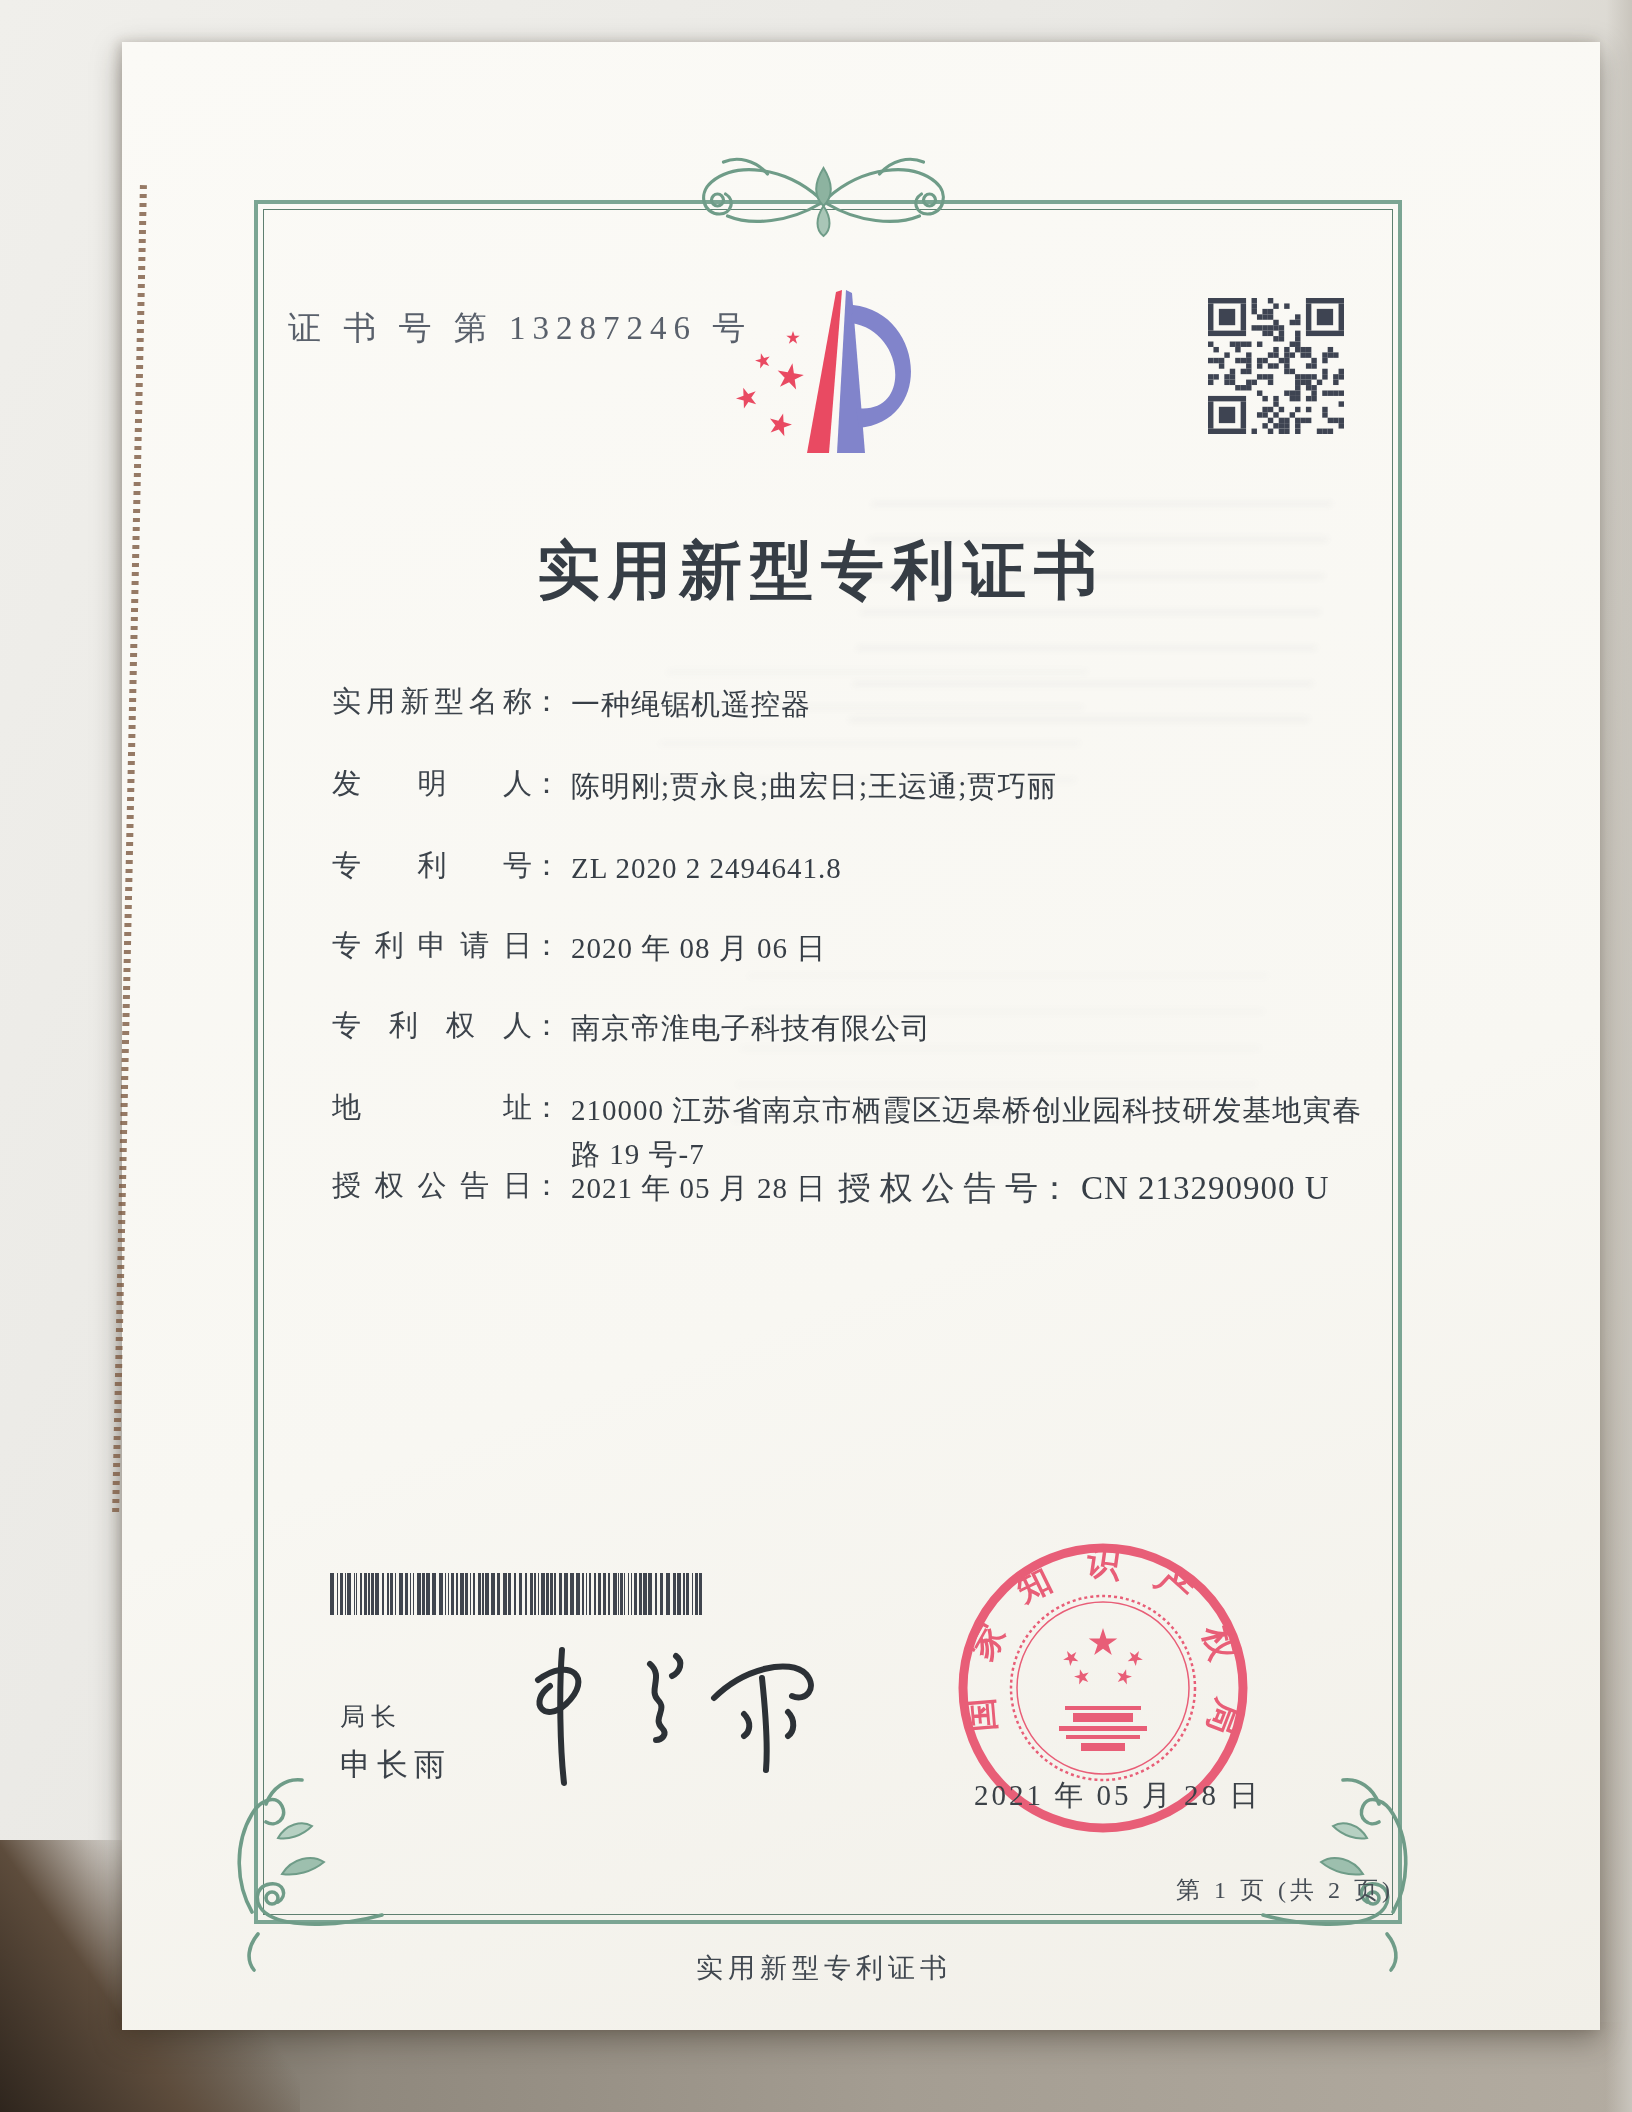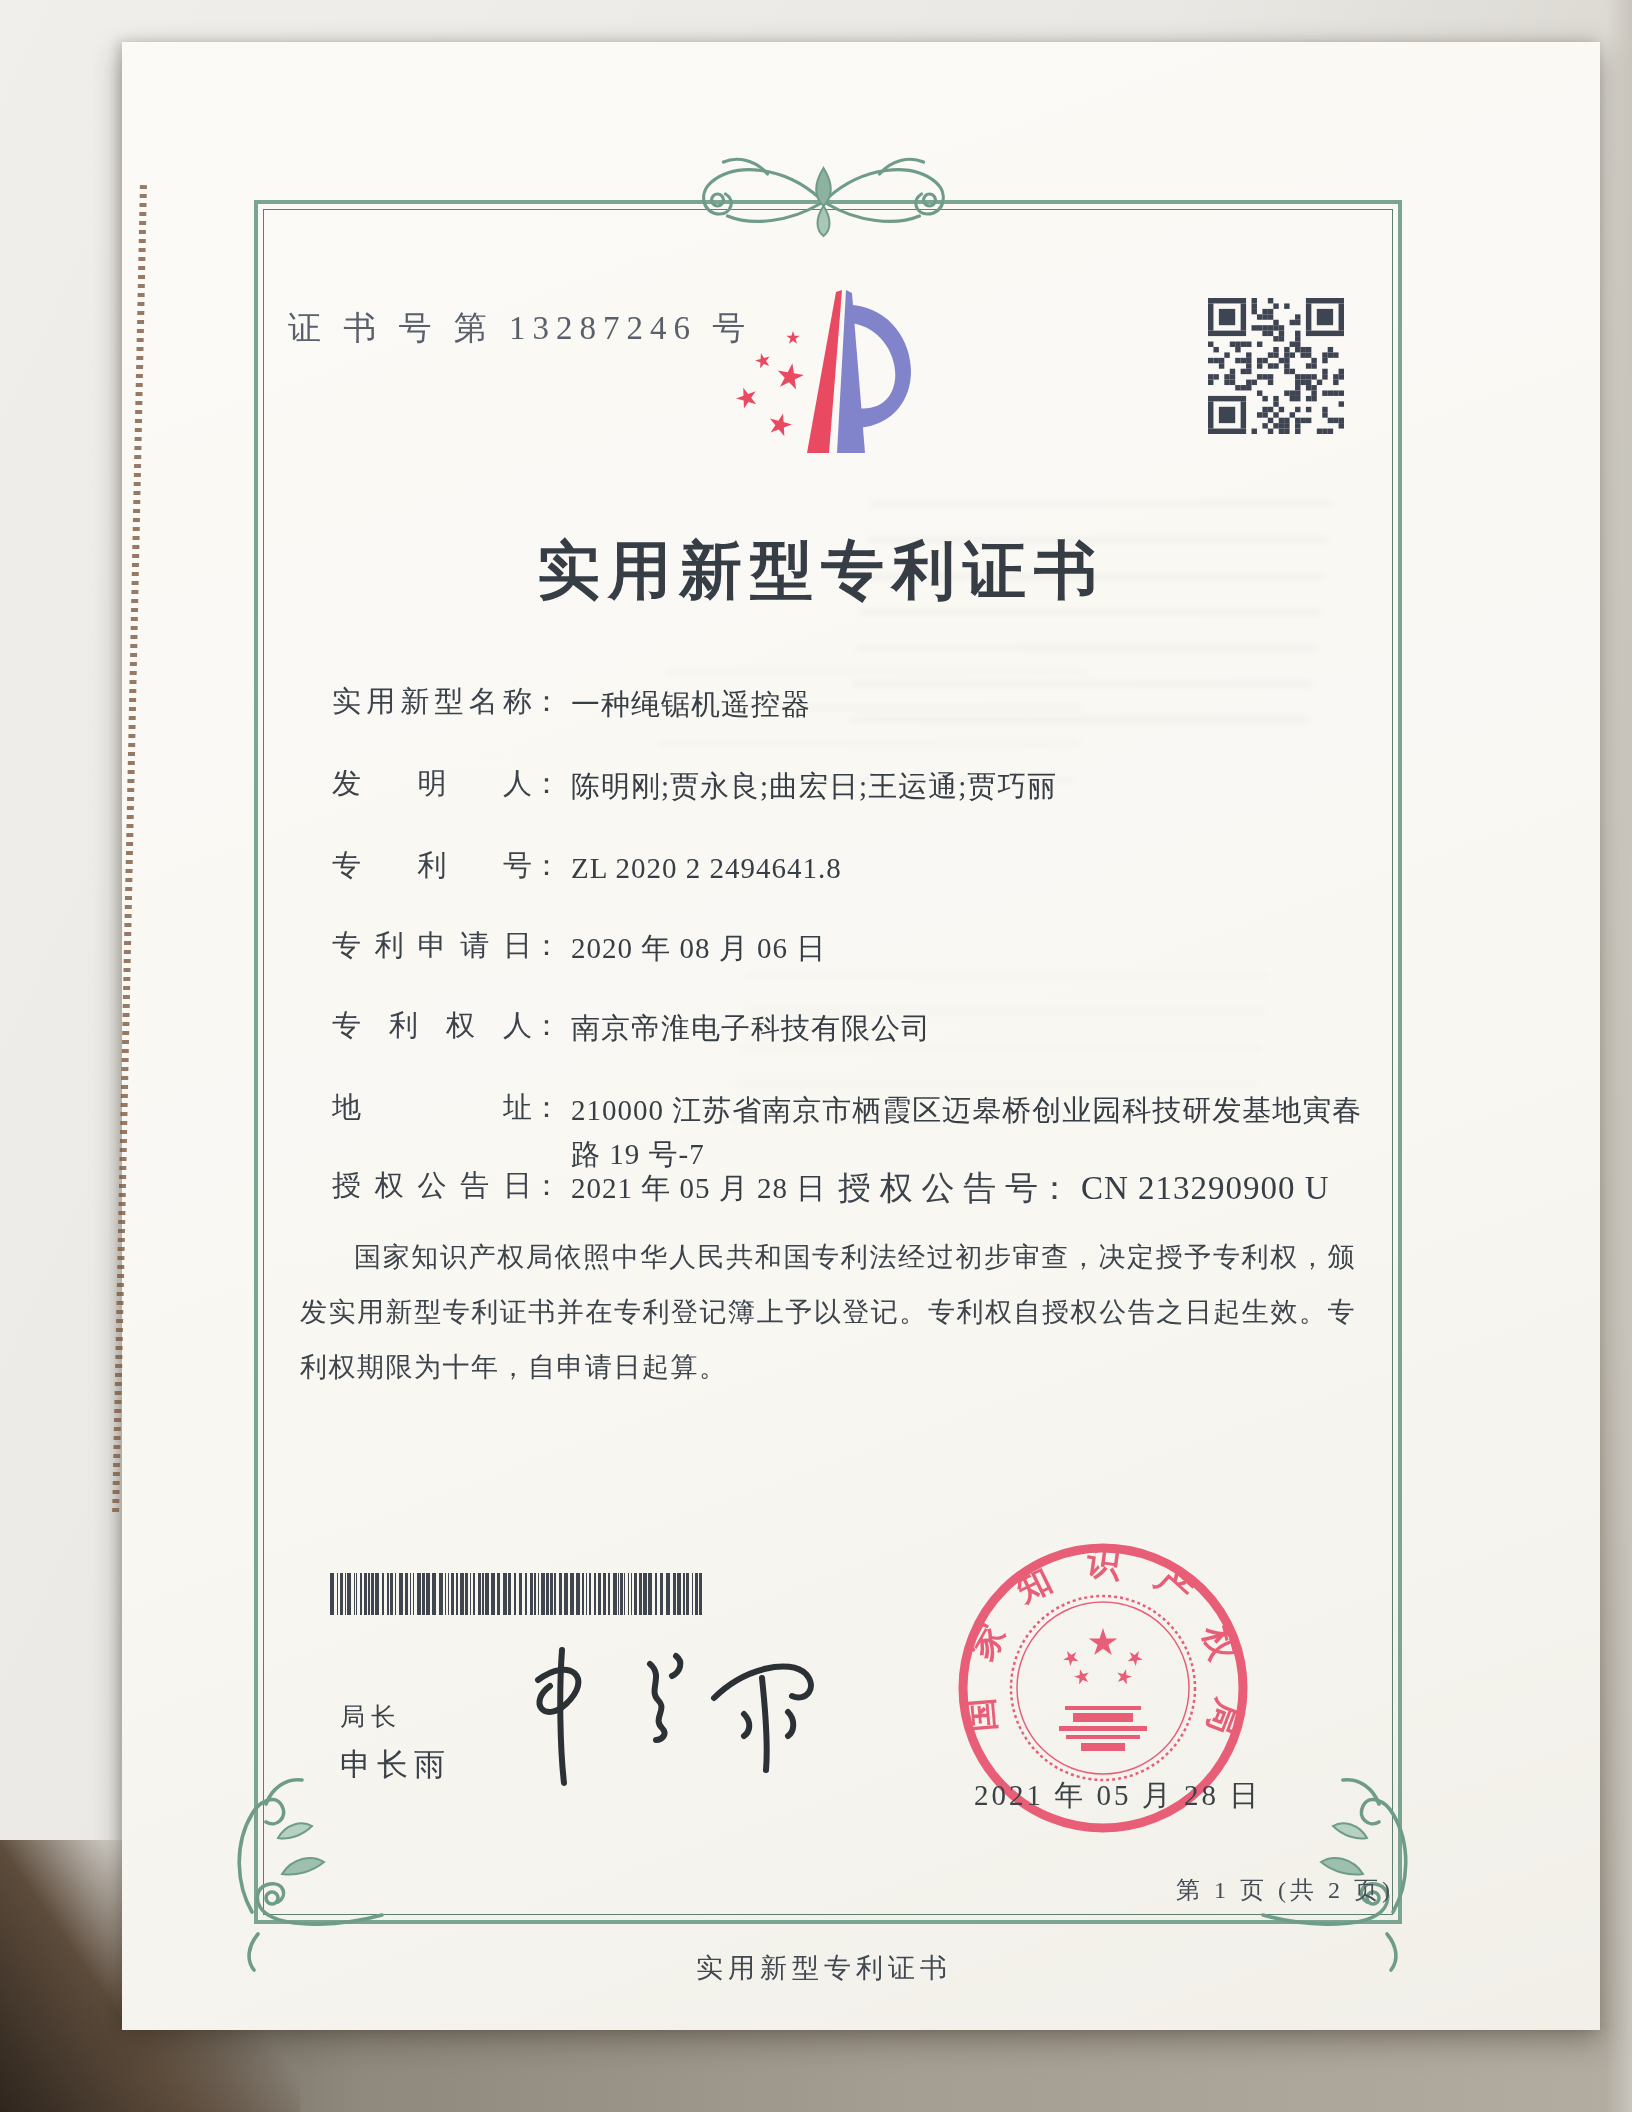--- a/index.html
+++ b/index.html
@@ -333,21 +333,20 @@
         <span class="fcolon">：</span>
       <span class="fvalue">2021 年 05 月 28 日</span>
     </div>
     <div class="grant-number-group">
       <span class="flabel">授权公告号</span>
         <span class="fcolon">：</span>
       <span class="fvalue">CN 213290900 U</span>
     </div>
 
     <div class="paragraphs">
-      <p>国家知识产权局依照中华人民共和国专利法经过初步审查，决定授予专利权，颁发实用新型专利证书并在专利登记簿上予以登记。专利权自授权公告之日起生效。专利权期限为十年，自申请日起算。</p>
     </div>
 
     <svg class="barcode" viewBox="0 0 380 42" id="barcode-svg">
         <rect x="0" y="0" width="4" height="42" fill="#40454e"></rect>
         <rect x="7" y="0" width="1" height="42" fill="#40454e"></rect>
         <rect x="10" y="0" width="3" height="42" fill="#40454e"></rect>
         <rect x="15" y="0" width="1" height="42" fill="#40454e"></rect>
         <rect x="17" y="0" width="4" height="42" fill="#40454e"></rect>
         <rect x="24" y="0" width="1" height="42" fill="#40454e"></rect>
         <rect x="26" y="0" width="1" height="42" fill="#40454e"></rect>

